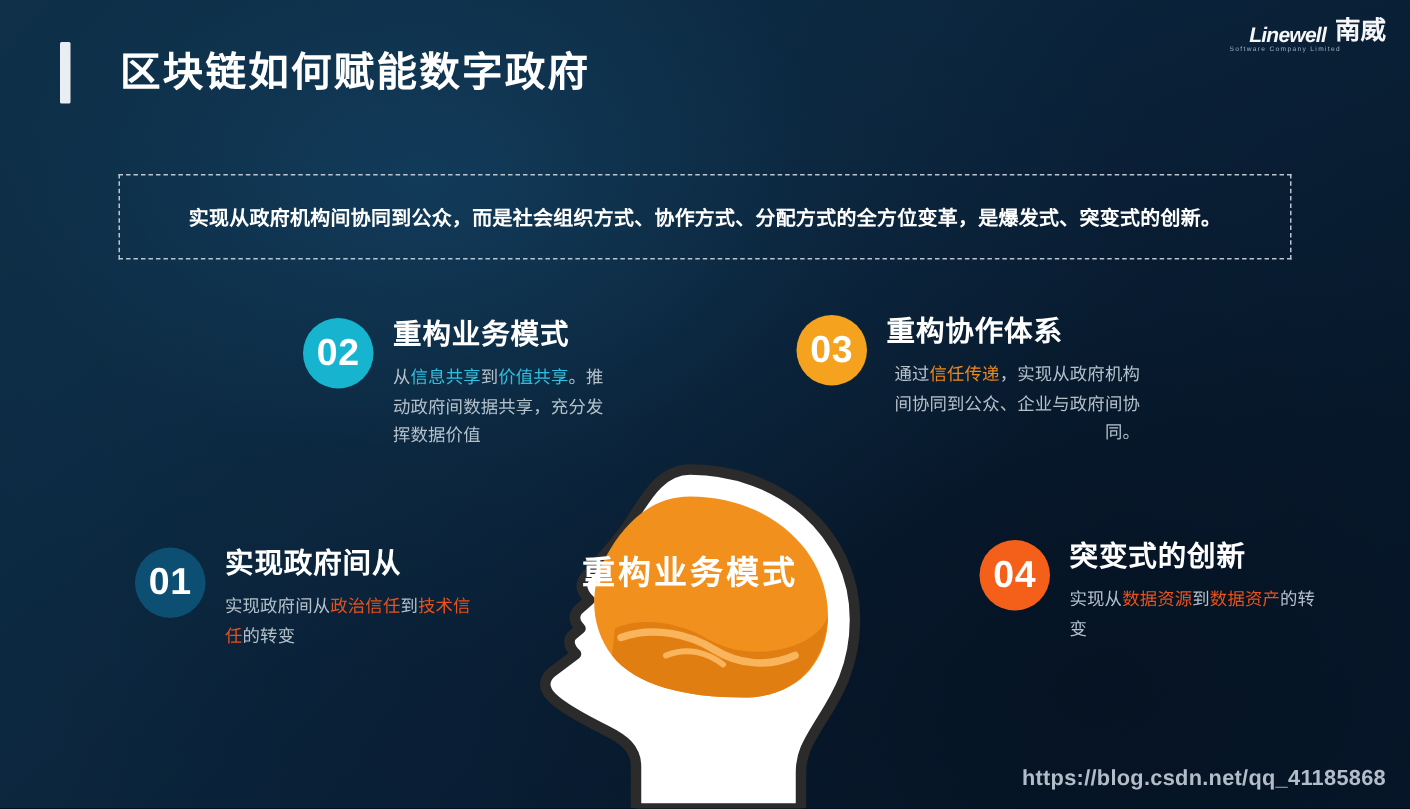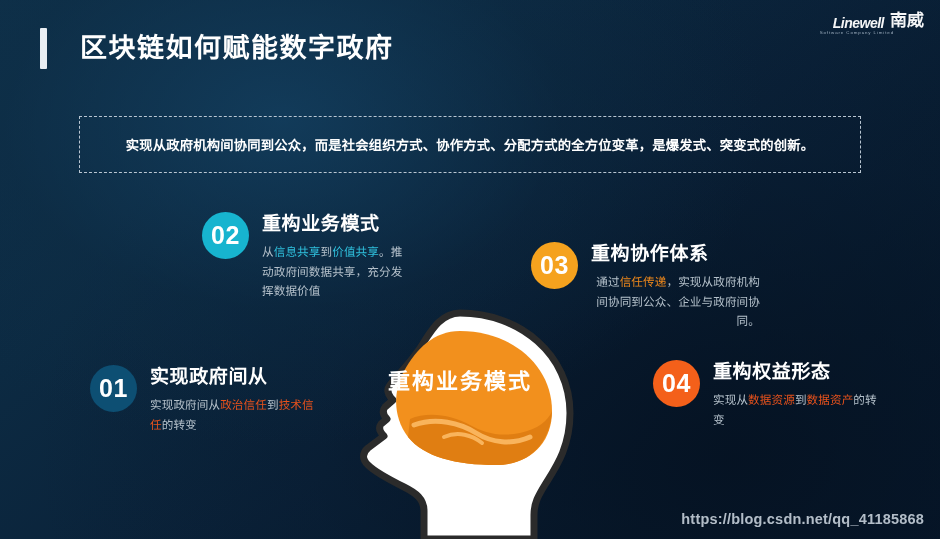--- a/index.html
+++ b/index.html
@@ -140,21 +140,21 @@
     line-height: 1.65;
     color: #b4c0ca;
     letter-spacing: 0.1px;
   }
   .item-desc .hl-cyan { color: #2fc0dd; }
   .item-desc .hl-orange { color: #f0891b; }
   .item-desc .hl-red { color: #e8521c; }
 
   .item-02 { left: 202px; top: 212px; }
   .item-02 .item-desc { width: 148px; }
-  .item-03 { left: 531px; top: 210px; margin-top: 32px; }
+  .item-03 { left: 531px; top: 210px; }
   .item-03 .item-desc { width: 169px; text-align: right; }
   .item-01 { left: 90px; top: 365px; }
   .item-01 .item-desc { width: 168px; }
   .item-04 { left: 653px; top: 360px; }
   .item-04 .item-desc { width: 175px; }
 
   
   .head-wrap {
     position: absolute;
     left: 324px;
@@ -228,21 +228,21 @@
     <div class="badge" style="background: rgb(13, 79, 115);">01</div>
     <div class="item-body">
       <div class="item-head">实现政府间从</div>
       <div class="item-desc"><span>实现政府间从</span><span class="hl-red">政治信任</span><span>到</span><span class="hl-red">技术信任</span><span>的转变</span></div>
     </div>
   </div>
 
   <div class="item item-04">
     <div class="badge" style="background: rgb(244, 96, 26);">04</div>
     <div class="item-body">
-      <div class="item-head">重构权益形态</div>
+      <div class="item-head">突变式的创新</div>
       <div class="item-desc"><span>实现从</span><span class="hl-red">数据资源</span><span>到</span><span class="hl-red">数据资产</span><span>的转变</span></div>
     </div>
   </div>
 
   <div class="head-wrap">
     <svg width="272" height="232" viewBox="0 0 272 232">
 
       <path id="headPath" d="M136 6
                C 196 6 246 48 246 106
                C 246 140 232 160 222 176

